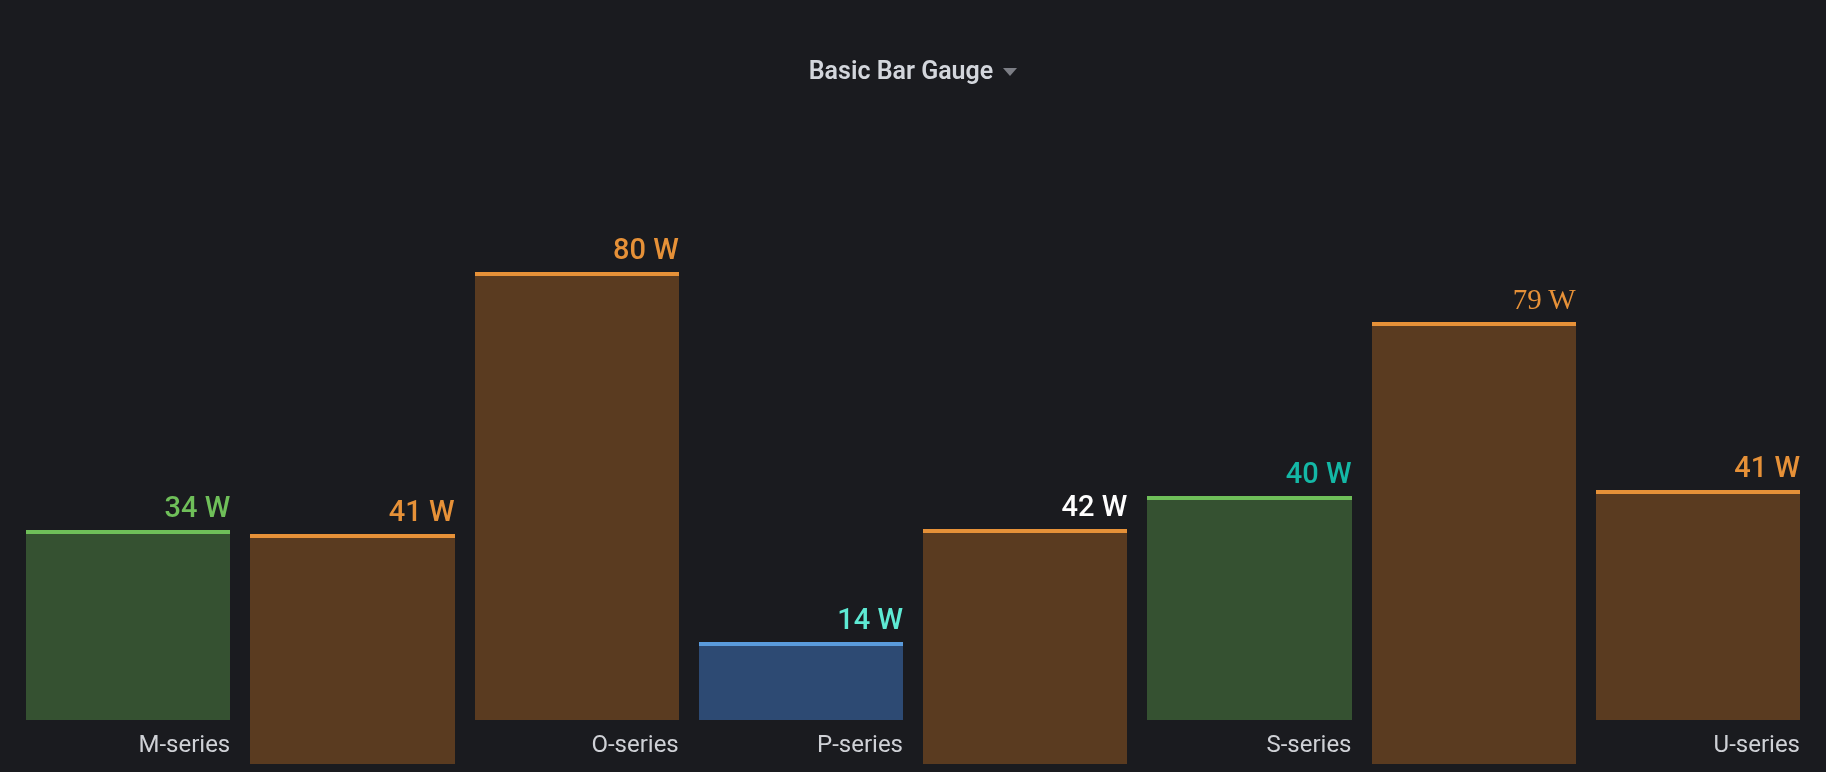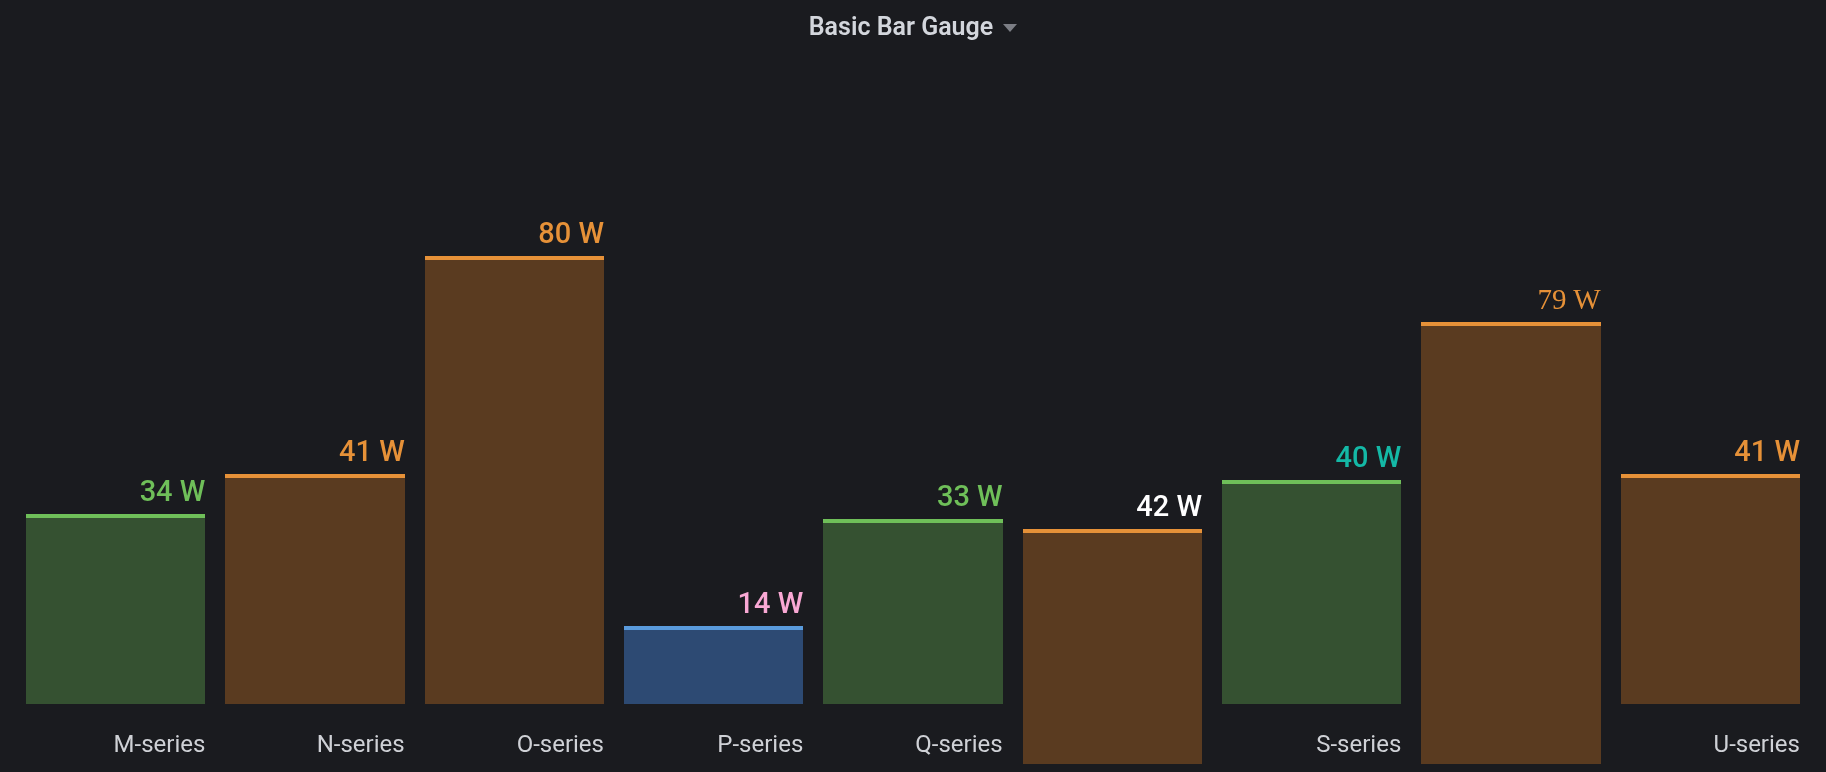--- a/index.html
+++ b/index.html
@@ -22,20 +22,21 @@
   .panel-header {
     display: flex;
     align-items: center;
     justify-content: center;
     gap: 10px;
     padding: 12px 0 10px 0;
     color: #d3d6dc;
     font-size: 25px;
     font-weight: 600;
     cursor: pointer;
+    margin-top: 44px;
   }
   .panel-header .caret {
     width: 0; height: 0;
     border-left: 7px solid transparent;
     border-right: 7px solid transparent;
     border-top: 8px solid #7c7e85;
     margin-top: 3px;
   }
   .chart-area {
     flex: 1 1 auto;
@@ -64,21 +65,21 @@
     width: 100%;
     border-top-width: 4px;
     border-top-style: solid;
     box-sizing: border-box;
   }
   .gauge .category-label {
     text-align: center;
     color: #cfd1d6;
     font-size: 24px;
     font-weight: 400;
-    padding: 26px 0 6px 0;
+    padding: 10px 0 6px 0;
     white-space: nowrap;
   }
 </style>
 </head>
 <body>
 
 <div class="panel">
 
   <div class="panel-header">
     <span>Basic Bar Gauge</span>
@@ -89,40 +90,34 @@
 
     <div class="gauge">
       <div class="value-label" style="color: rgb(111, 191, 89);">34 W</div>
       <div class="bar" style="height: 190px; background: rgb(53, 81, 49); border-top-color: rgb(111, 191, 89);"></div>
       <div class="category-label">M-series</div>
     </div>
 
     <div class="gauge">
       <div class="value-label" style="color: rgb(230, 145, 56);">41 W</div>
       <div class="bar" style="height: 230px; background: rgb(90, 59, 32); border-top-color: rgb(230, 145, 56);"></div>
-      <div class="category-label">N-series</div>
     </div>
 
     <div class="gauge">
       <div class="value-label" style="color: rgb(230, 145, 56);">80 W</div>
       <div class="bar" style="height: 448px; background: rgb(90, 59, 32); border-top-color: rgb(230, 145, 56);"></div>
       <div class="category-label">O-series</div>
     </div>
 
     <div class="gauge">
-      <div class="value-label" style="color: #f9a8d4;">14 W</div>
+      <div class="value-label" style="color: #5eead4;">14 W</div>
       <div class="bar" style="height: 78px; background: rgb(45, 74, 115); border-top-color: rgb(90, 155, 220);"></div>
       <div class="category-label">P-series</div>
     </div>
 
-    <div class="gauge">
-      <div class="value-label" style="color: rgb(111, 191, 89);">33 W</div>
-      <div class="bar" style="height: 185px; background: rgb(53, 81, 49); border-top-color: rgb(111, 191, 89);"></div>
-      <div class="category-label">Q-series</div>
-    </div>
 
     <div class="gauge">
       <div class="value-label" style="color: #ffffff;">42 W</div>
       <div class="bar" style="height: 235px; background: rgb(90, 59, 32); border-top-color: rgb(230, 145, 56);"></div>
     </div>
 
     <div class="gauge">
       <div class="value-label" style="color: #14b8a6;">40 W</div>
       <div class="bar" style="height: 224px; background: rgb(53, 81, 49); border-top-color: rgb(111, 191, 89);"></div>
       <div class="category-label">S-series</div>

